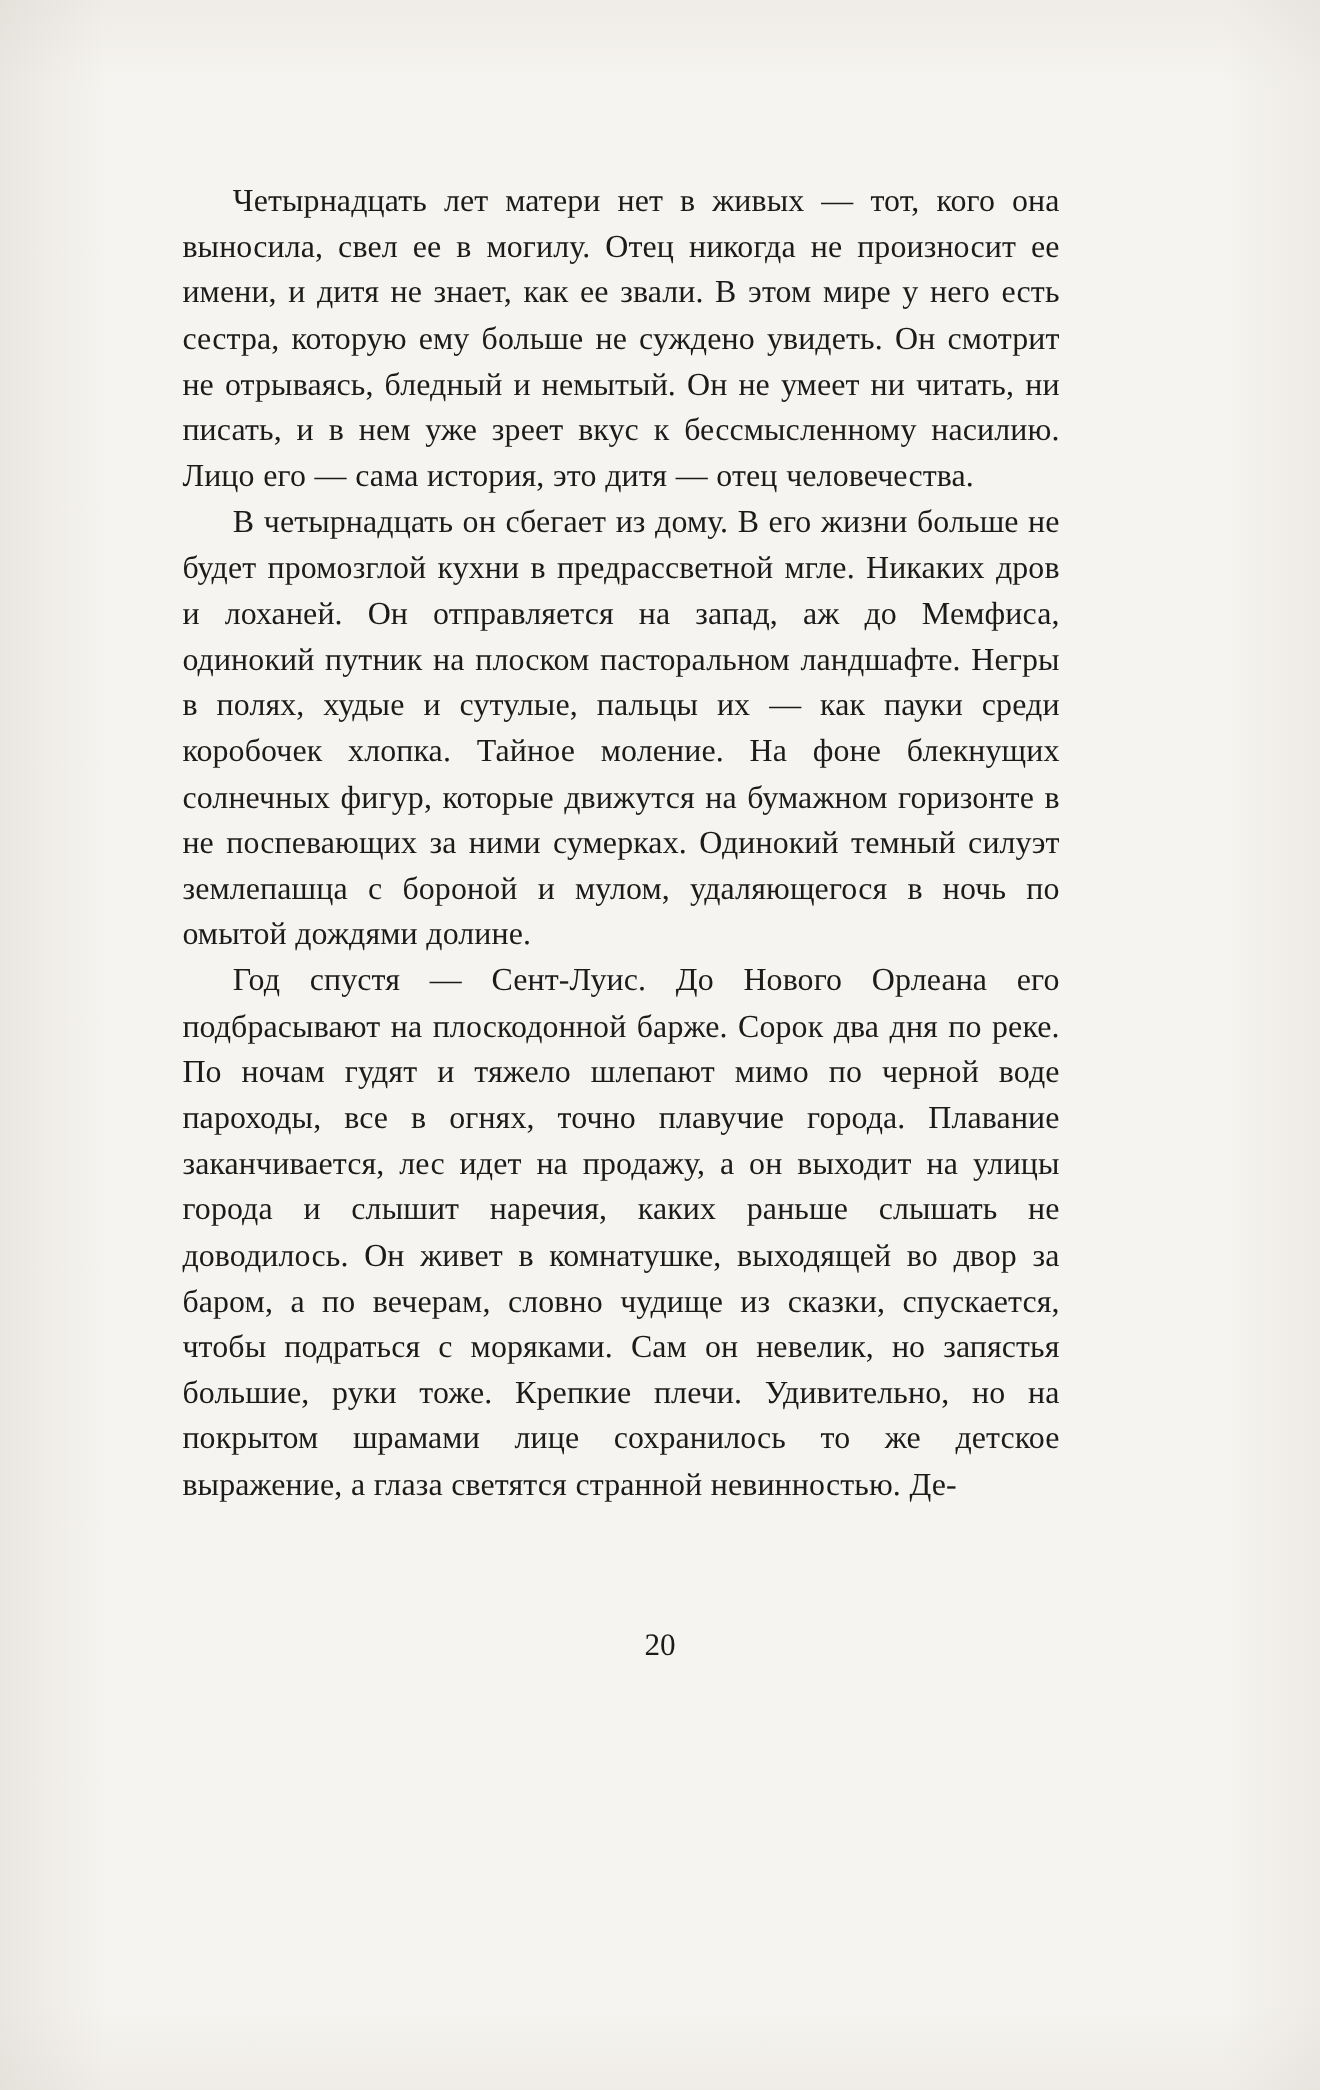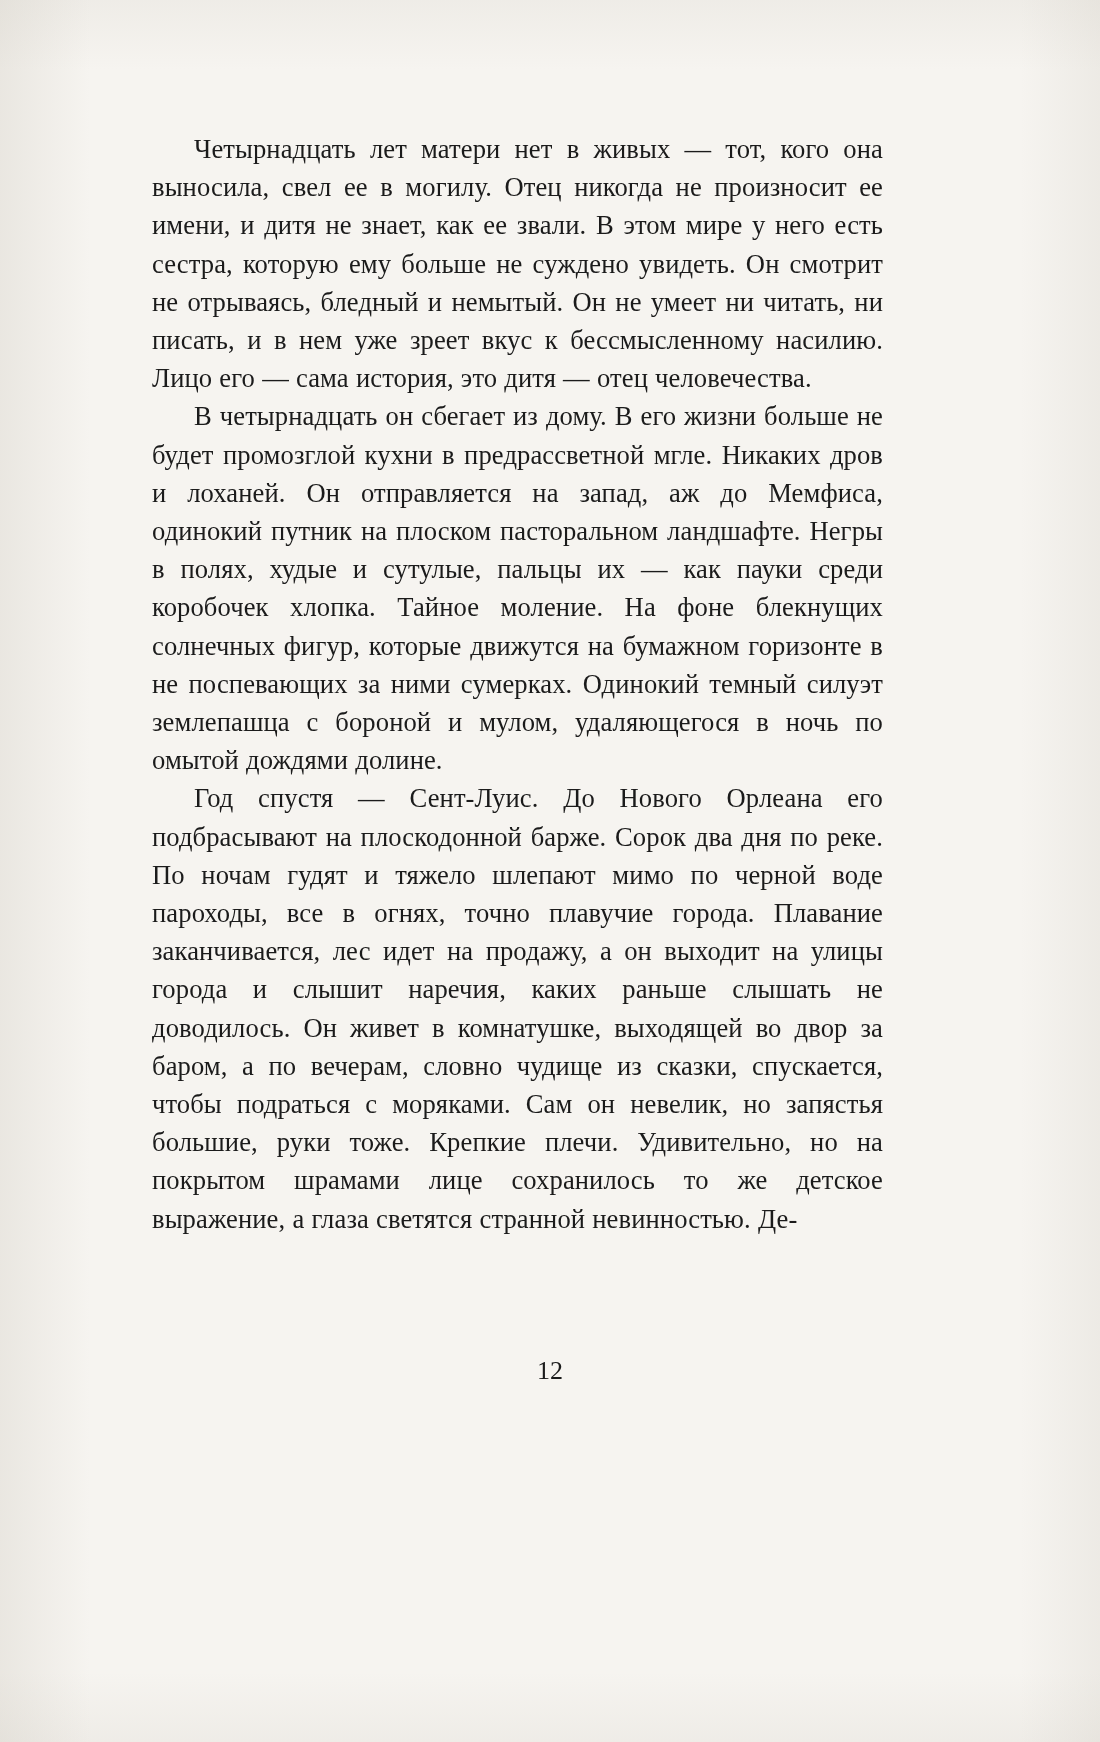--- a/index.html
+++ b/index.html
@@ -31,21 +31,21 @@
   }
 
   .page {
     position: absolute;
     inset: 0;
   }
 
   .text-block {
     position: absolute;
     left: 152px;
-    top: 130px;
+    top: 148px;
     width: 731px;
   }
 
   .para {
     margin: 0;
     text-align: justify;
     text-align-last: left;
     text-indent: 42px;
     font-size: 26.6px;
     line-height: 38.2px;
@@ -74,15 +74,15 @@
 <div class="paper"></div>
 
 <div class="page">
 
   <div class="text-block">
     <p class="para">Четырнадцать лет матери нет в живых — тот, кого она выносила, свел ее в могилу. Отец никогда не произносит ее имени, и дитя не знает, как ее звали. В этом мире у него есть сестра, которую ему больше не суждено увидеть. Он смотрит не отрываясь, бледный и немытый. Он не умеет ни читать, ни писать, и в нем уже зреет вкус к бессмысленному насилию. Лицо его — сама история, это дитя — отец человечества.</p>
     <p class="para">В четырнадцать он сбегает из дому. В его жизни больше не будет промозглой кухни в предрассветной мгле. Никаких дров и лоханей. Он отправляется на запад, аж до Мемфиса, одинокий путник на плоском пасторальном ландшафте. Негры в полях, худые и сутулые, пальцы их — как пауки среди коробочек хлопка. Тайное моление. На фоне блекнущих солнечных фигур, которые движутся на бумажном горизонте в не поспевающих за ними сумерках. Одинокий темный силуэт землепашца с бороной и мулом, удаляющегося в ночь по омытой дождями долине.</p>
     <p class="para">Год спустя — Сент-Луис. До Нового Орлеана его подбрасывают на плоскодонной барже. Сорок два дня по реке. По ночам гудят и тяжело шлепают мимо по черной воде пароходы, все в огнях, точно плавучие города. Плавание заканчивается, лес идет на продажу, а он выходит на улицы города и слышит наречия, каких раньше слышать не доводилось. Он живет в комнатушке, выходящей во двор за баром, а по вечерам, словно чудище из сказки, спускается, чтобы подраться с моряками. Сам он невелик, но запястья большие, руки тоже. Крепкие плечи. Удивительно, но на покрытом шрамами лице сохранилось то же детское выражение, а глаза светятся странной невинностью. Де-</p>
   </div>
 
-  <div class="page-number">12</div>
+  <div class="page-number">20</div>
 
 </div>
 
 </body></html>

